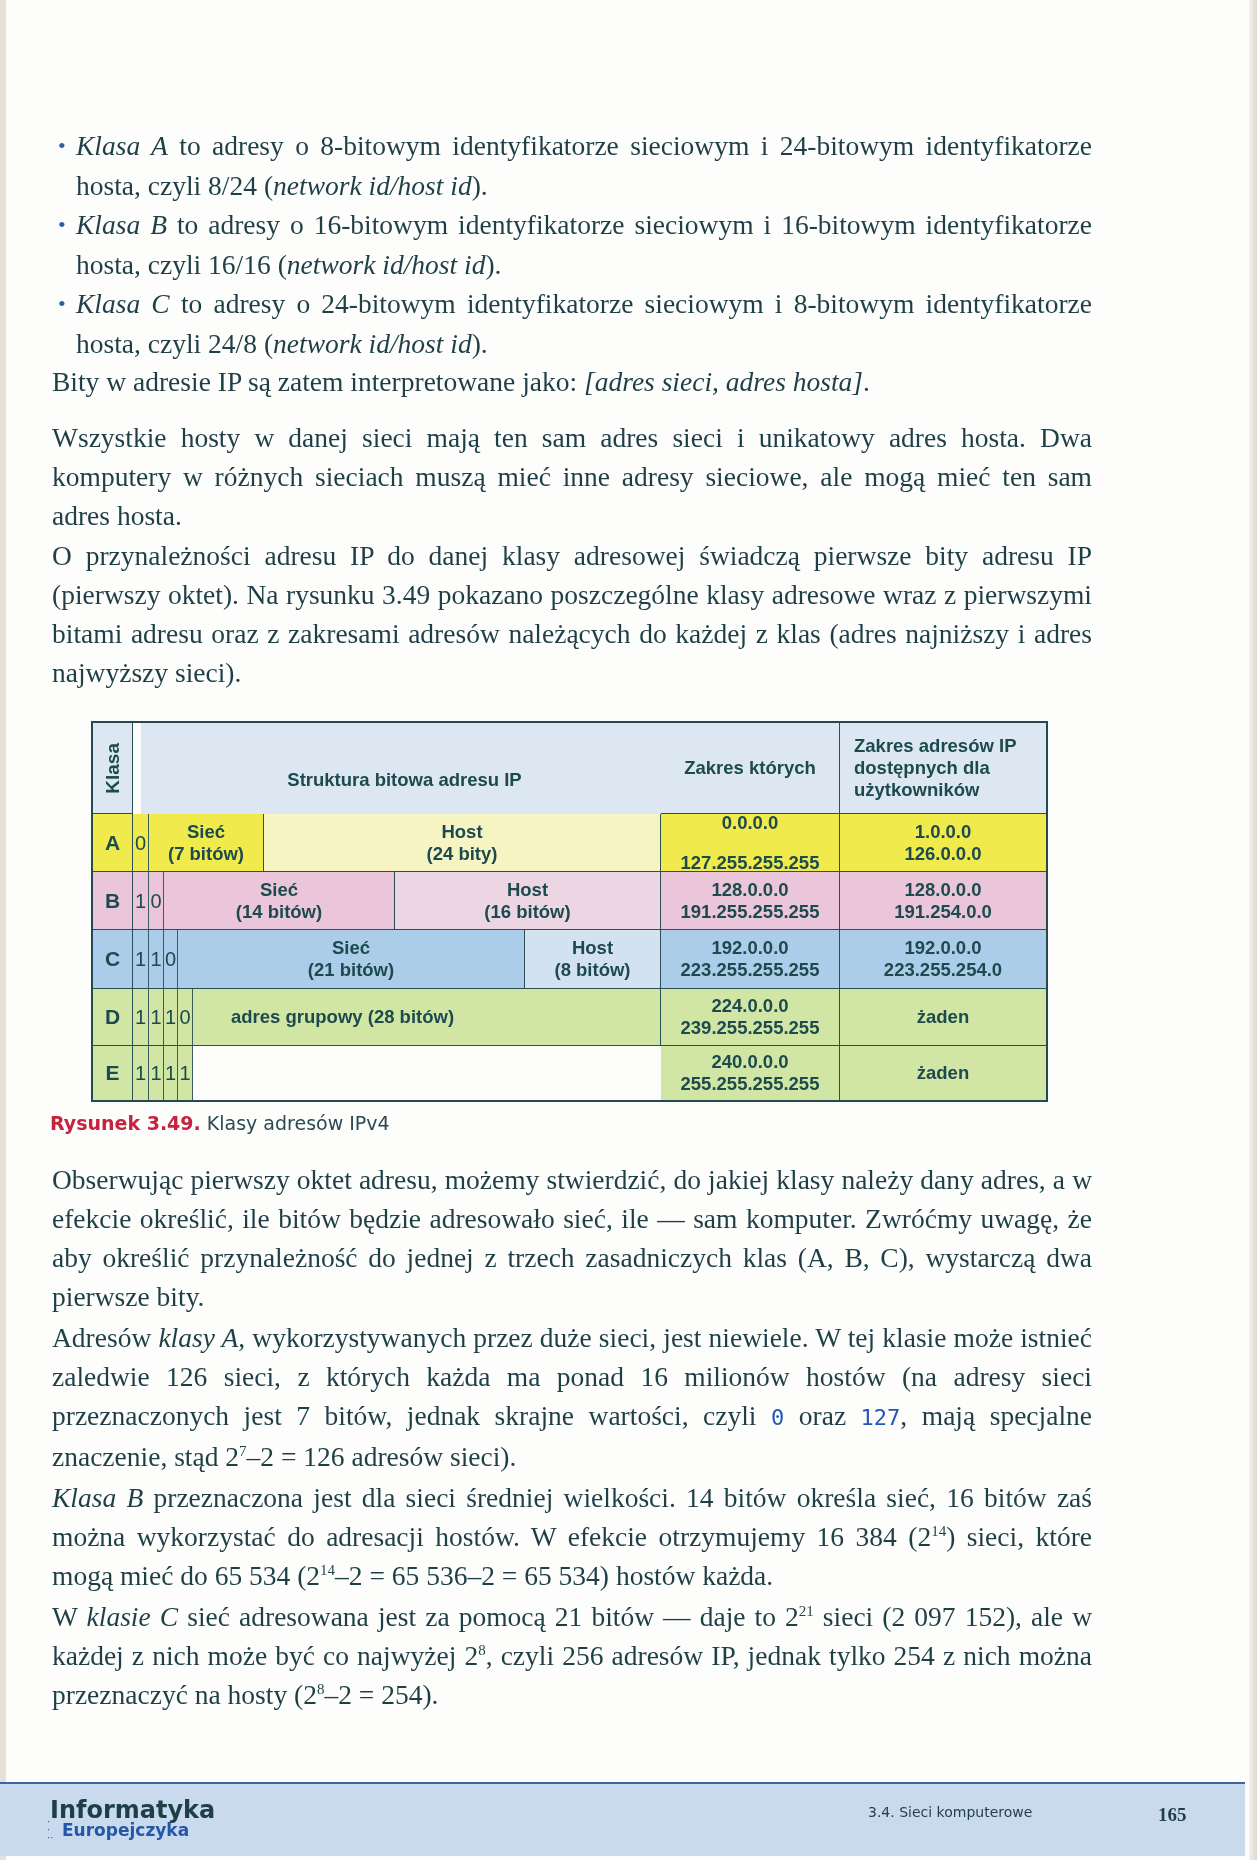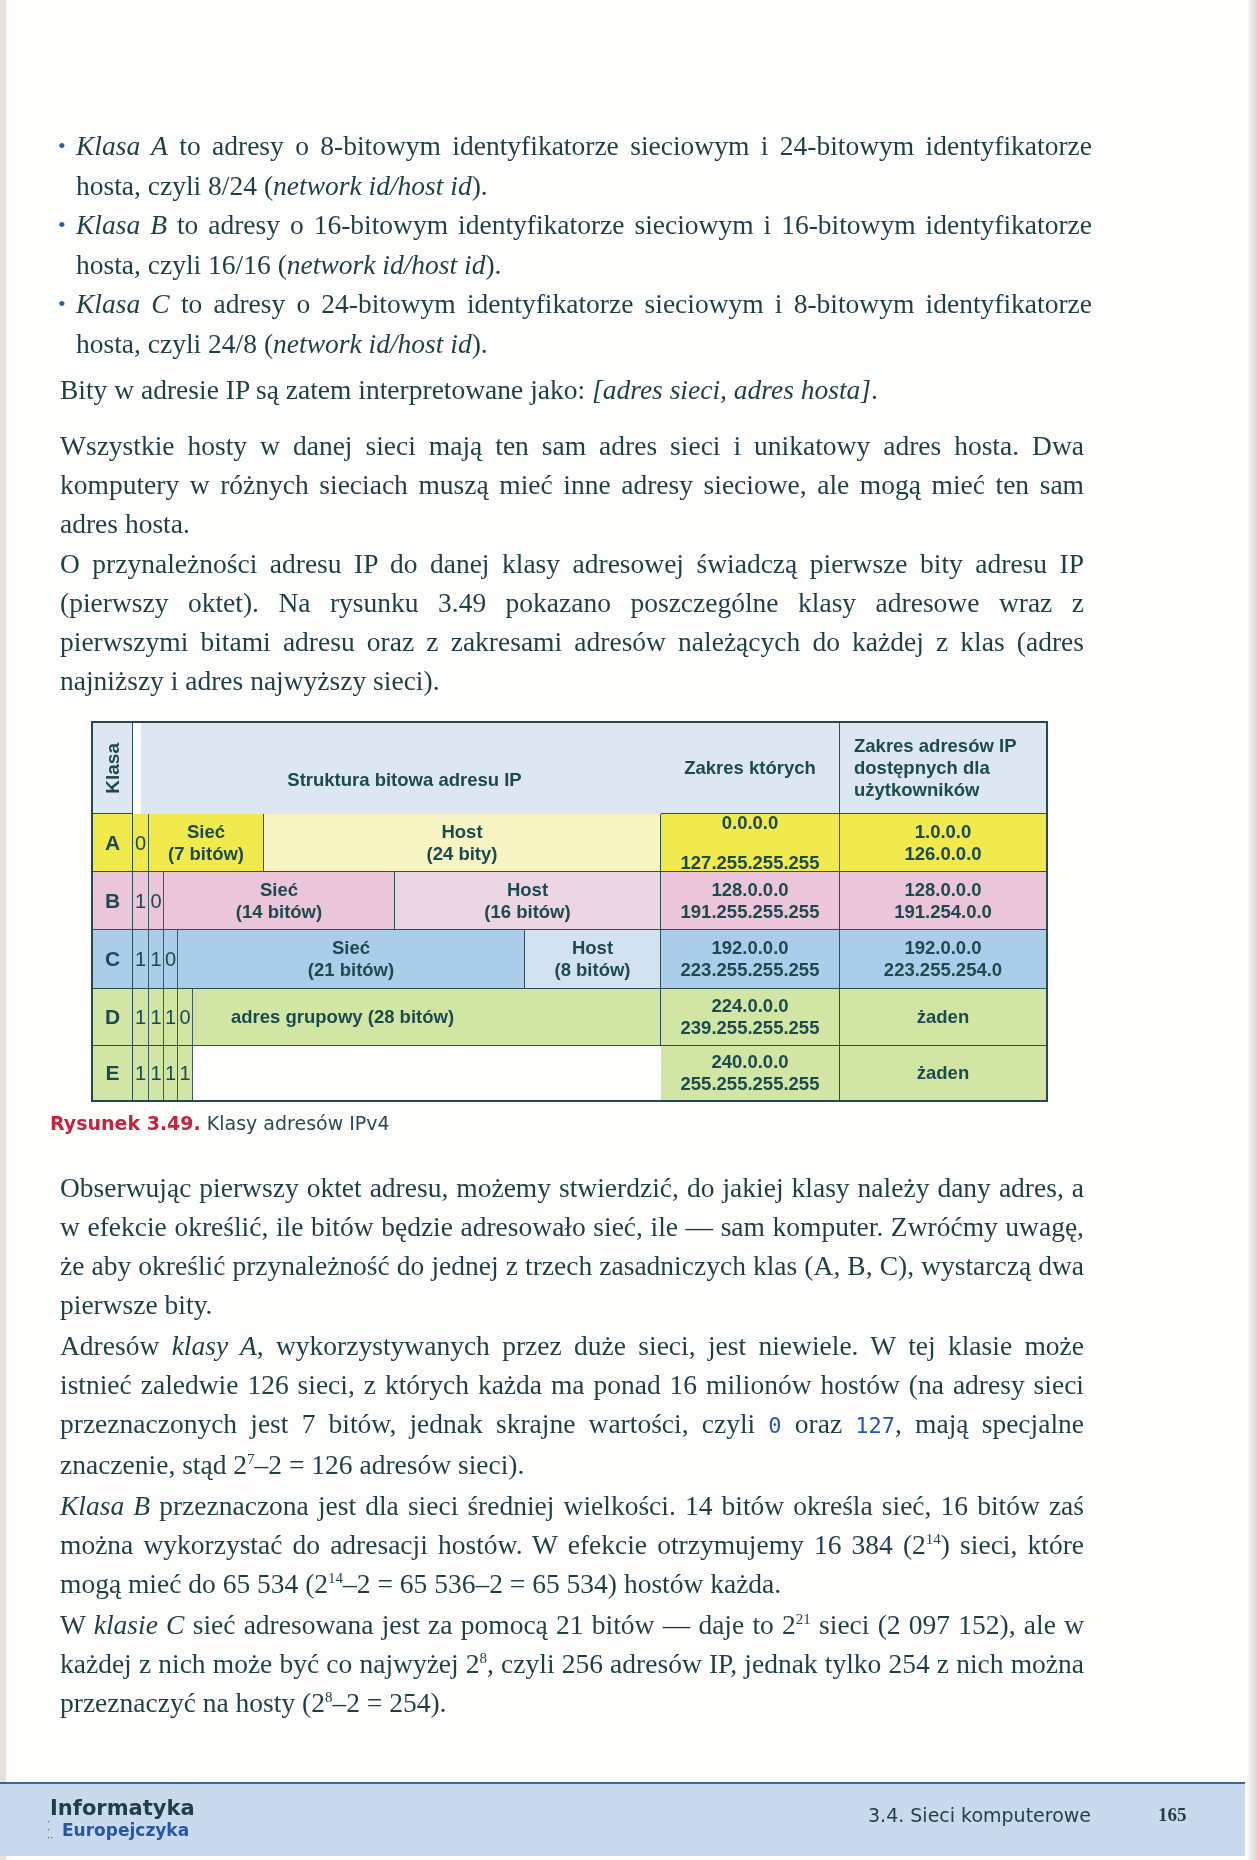--- a/index.html
+++ b/index.html
@@ -6,21 +6,21 @@
   body {
     width:1257px; height:1860px; position:relative; overflow:hidden;
     background:#fdfdfc;
     font-family:"DejaVu Serif", serif;
     color:#1f3f47;
   }
   .page-edge-left { position:absolute; left:0; top:0; width:6px; height:1860px; background:#e6e2d8; }
   .page-edge-right { position:absolute; right:0; top:0; width:8px; height:1860px; background:linear-gradient(90deg,#f3f1ec,#dcd8cf); }
   .body-text { position:absolute; left:52px; width:1040px; font-family:"Liberation Serif", serif;
     font-size:27.5px; line-height:39px; color:#1f3f47; text-align:justify; }
-  .body-text p { margin:8px; }
+  .body-text p { margin:0; }
   .body-text i { font-style:italic; }
 
   .bullets { position:absolute; left:58px; top:126px; width:1034px; font-family:"Liberation Serif", serif; font-size:27.5px; line-height:39.5px; color:#1f3f47; }
   .bullet-item { position:relative; padding-left:18px; text-align:justify; }
   .bullet-dot { position:absolute; left:0; top:0; color:#2b5fa8; font-size:22px; }
 
   .p1 { top:362px; }
   .p2 { top:418px; }
   .p3 { top:536px; }
   .p4 { top:1160px; }
@@ -48,24 +48,24 @@
   .pB { background:#ebc5da; }
   .pB2 { background:#ecd6e3; }
   .bC { background:#abcde9; }
   .bC2 { background:#d2e2f1; }
   .gD { background:#d1e6a5; }
 
   .caption { position:absolute; left:50px; top:1112px; font-family:"DejaVu Sans", sans-serif; font-size:19px; color:#2a4a55; }
   .caption .cap-label { color:#c7233f; font-weight:bold; }
 
   .footer { position:absolute; left:0; top:1782px; width:1245px; height:72px; background:#c9d9ee; border-top:2px solid #3c64a0; }
-  .footer-logo1 { position:absolute; left:50px; top:12px; font-family:"DejaVu Sans", sans-serif; font-weight:bold; font-size:21px; color:#1f3f47; }
+  .footer-logo1 { position:absolute; left:50px; top:12px; font-family:"DejaVu Sans", sans-serif; font-weight:bold; font-size:24px; color:#1f3f47; }
   .footer-logo2 { position:absolute; left:62px; top:36px; font-family:"DejaVu Sans", sans-serif; font-weight:bold; font-size:17px; color:#2457a6; }
   .footer-stars { position:absolute; left:47px; top:34px; font-size:10px; color:#2457a6; line-height:8px; }
-  .footer-section { position:absolute; left:868px; top:20px; font-family:"DejaVu Sans", sans-serif; font-size:19px; color:#1f3f47; }
+  .footer-section { position:absolute; left:868px; top:20px; font-family:"DejaVu Sans", sans-serif; font-size:14px; color:#1f3f47; }
   .footer-page { position:absolute; left:1158px; top:20px; font-family:Liberation Serif, serif; font-weight:bold; font-size:19px; color:#1f3f47; }
 </style>
 </head>
 <body>
 
 <div class="page-edge-left"></div>
 <div class="page-edge-right"></div>
 
 <div class="bullets">
   <div class="bullet-item">

